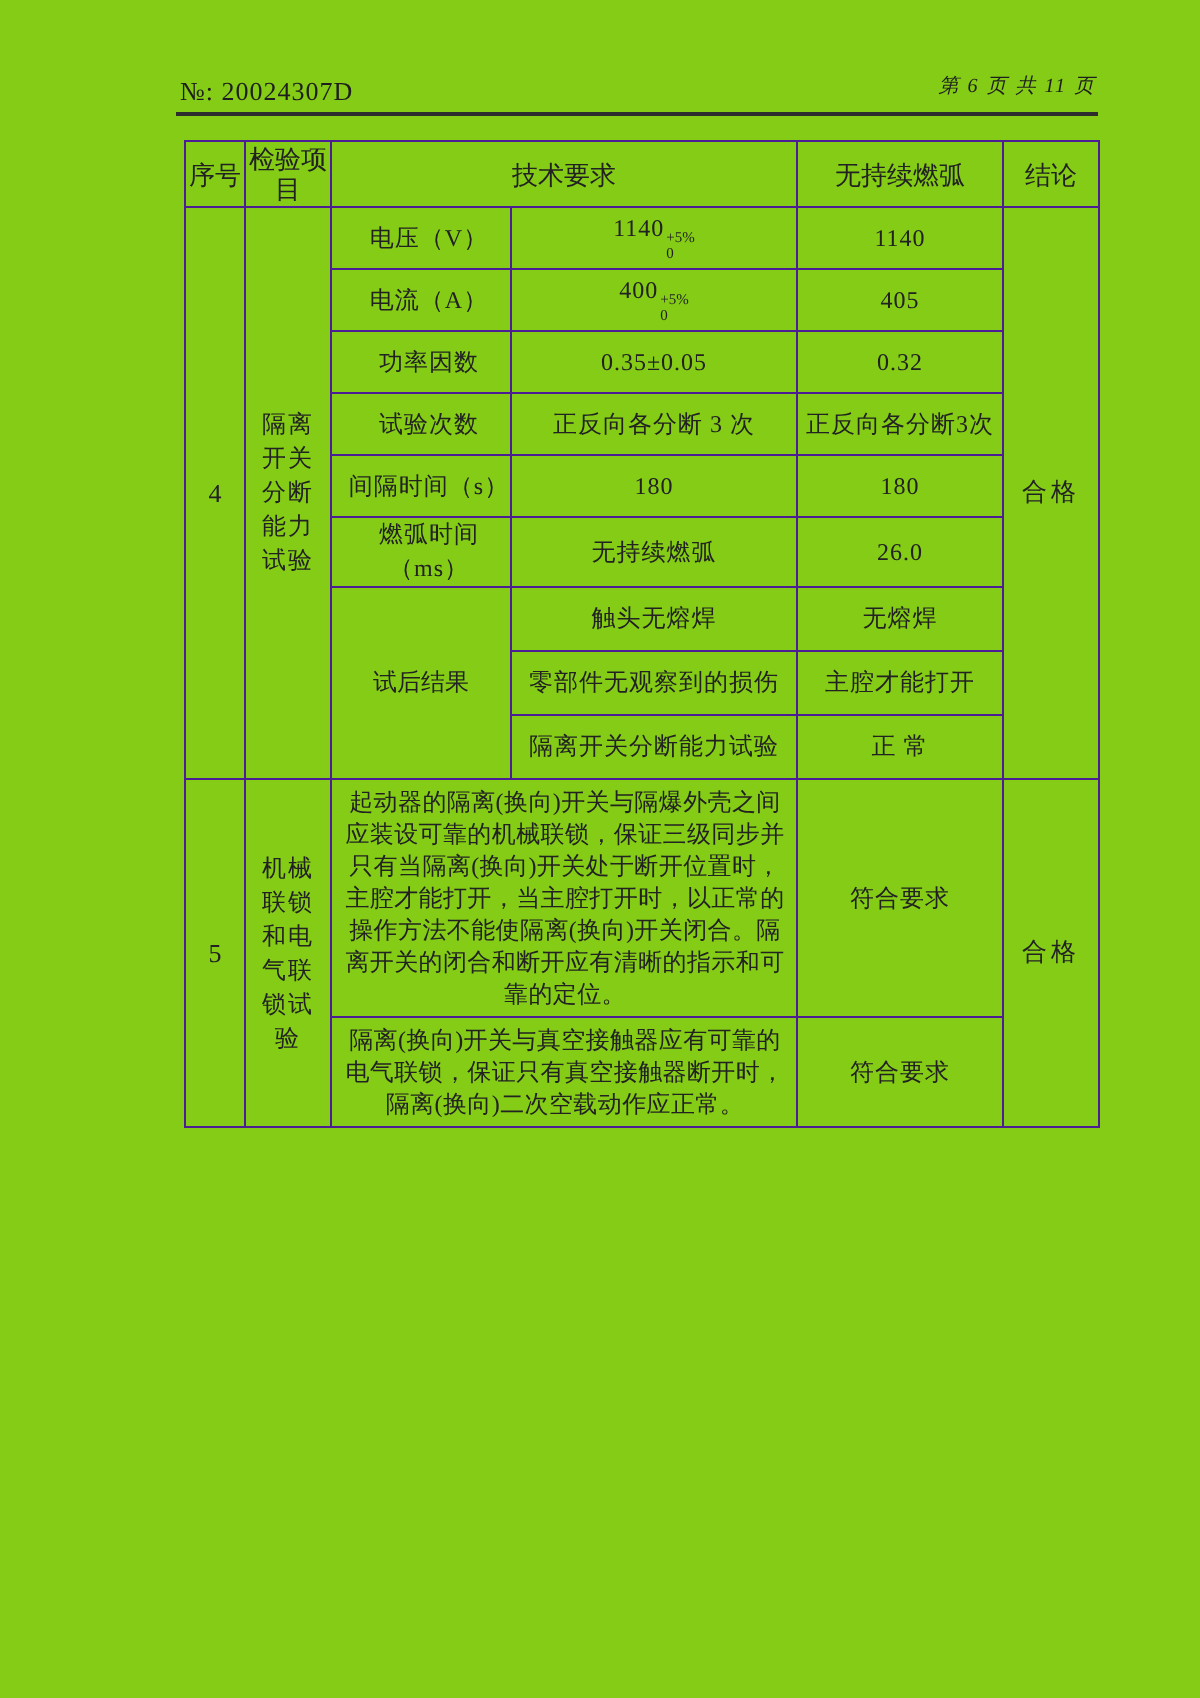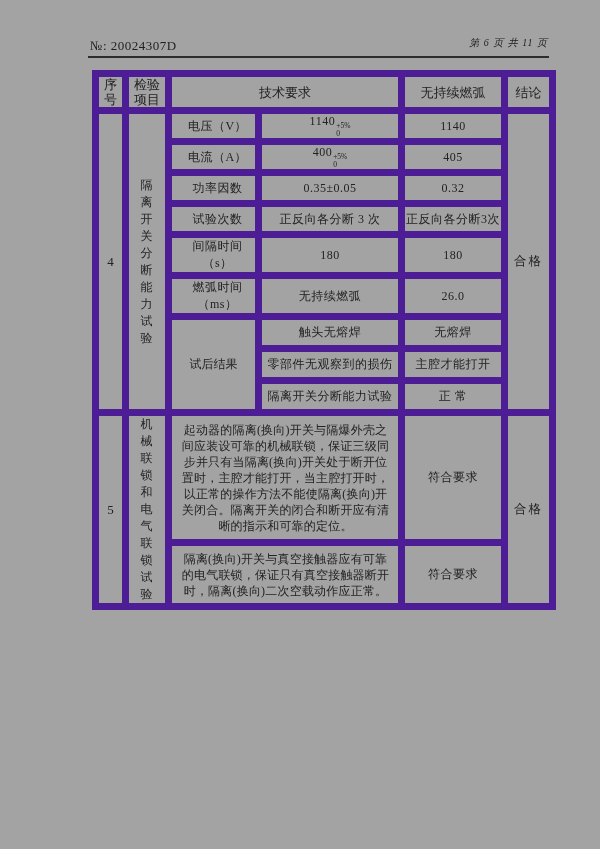--- a/index.html
+++ b/index.html
@@ -1,20 +1,20 @@
 <!DOCTYPE html>
 <html><head>
 <meta charset="utf-8">
 <style>
   * { margin: 0; padding: 0; box-sizing: border-box; }
   html, body { background: #e8e8e8; }
   .page {
     position: relative;
     width: 600px; height: 849px;
-    background: #a3a3a3;
+    background: #84cc16;
     font-family: "Liberation Serif", "DejaVu Serif", serif;
     color: #1e1e1e;
     overflow: hidden;
   }
   .doc-no {
     position: absolute; left: 90px; top: 38px;
     font-size: 13px; letter-spacing: 0.5px;
   }
   .page-info {
     position: absolute; right: 52px; top: 36px;
@@ -26,21 +26,21 @@
   }
   table.report {
     position: absolute; left: 92px; top: 70px;
     width: 457px;
     border-collapse: collapse;
     table-layout: fixed;
     font-size: 12px;
     color: #222;
   }
   table.report td, table.report th {
-    border: 7px solid #4c1d95;
+    border: 1px solid #4c1d95;
     font-weight: normal;
     vertical-align: middle;
     text-align: center;
     overflow: hidden;
   }
   tr.h33 { height: 33px; }
   tr.h31 { height: 31px; }
   tr.h32 { height: 32px; }
   tr.h113 { height: 113px; }
   tr.h54 { height: 54px; }

